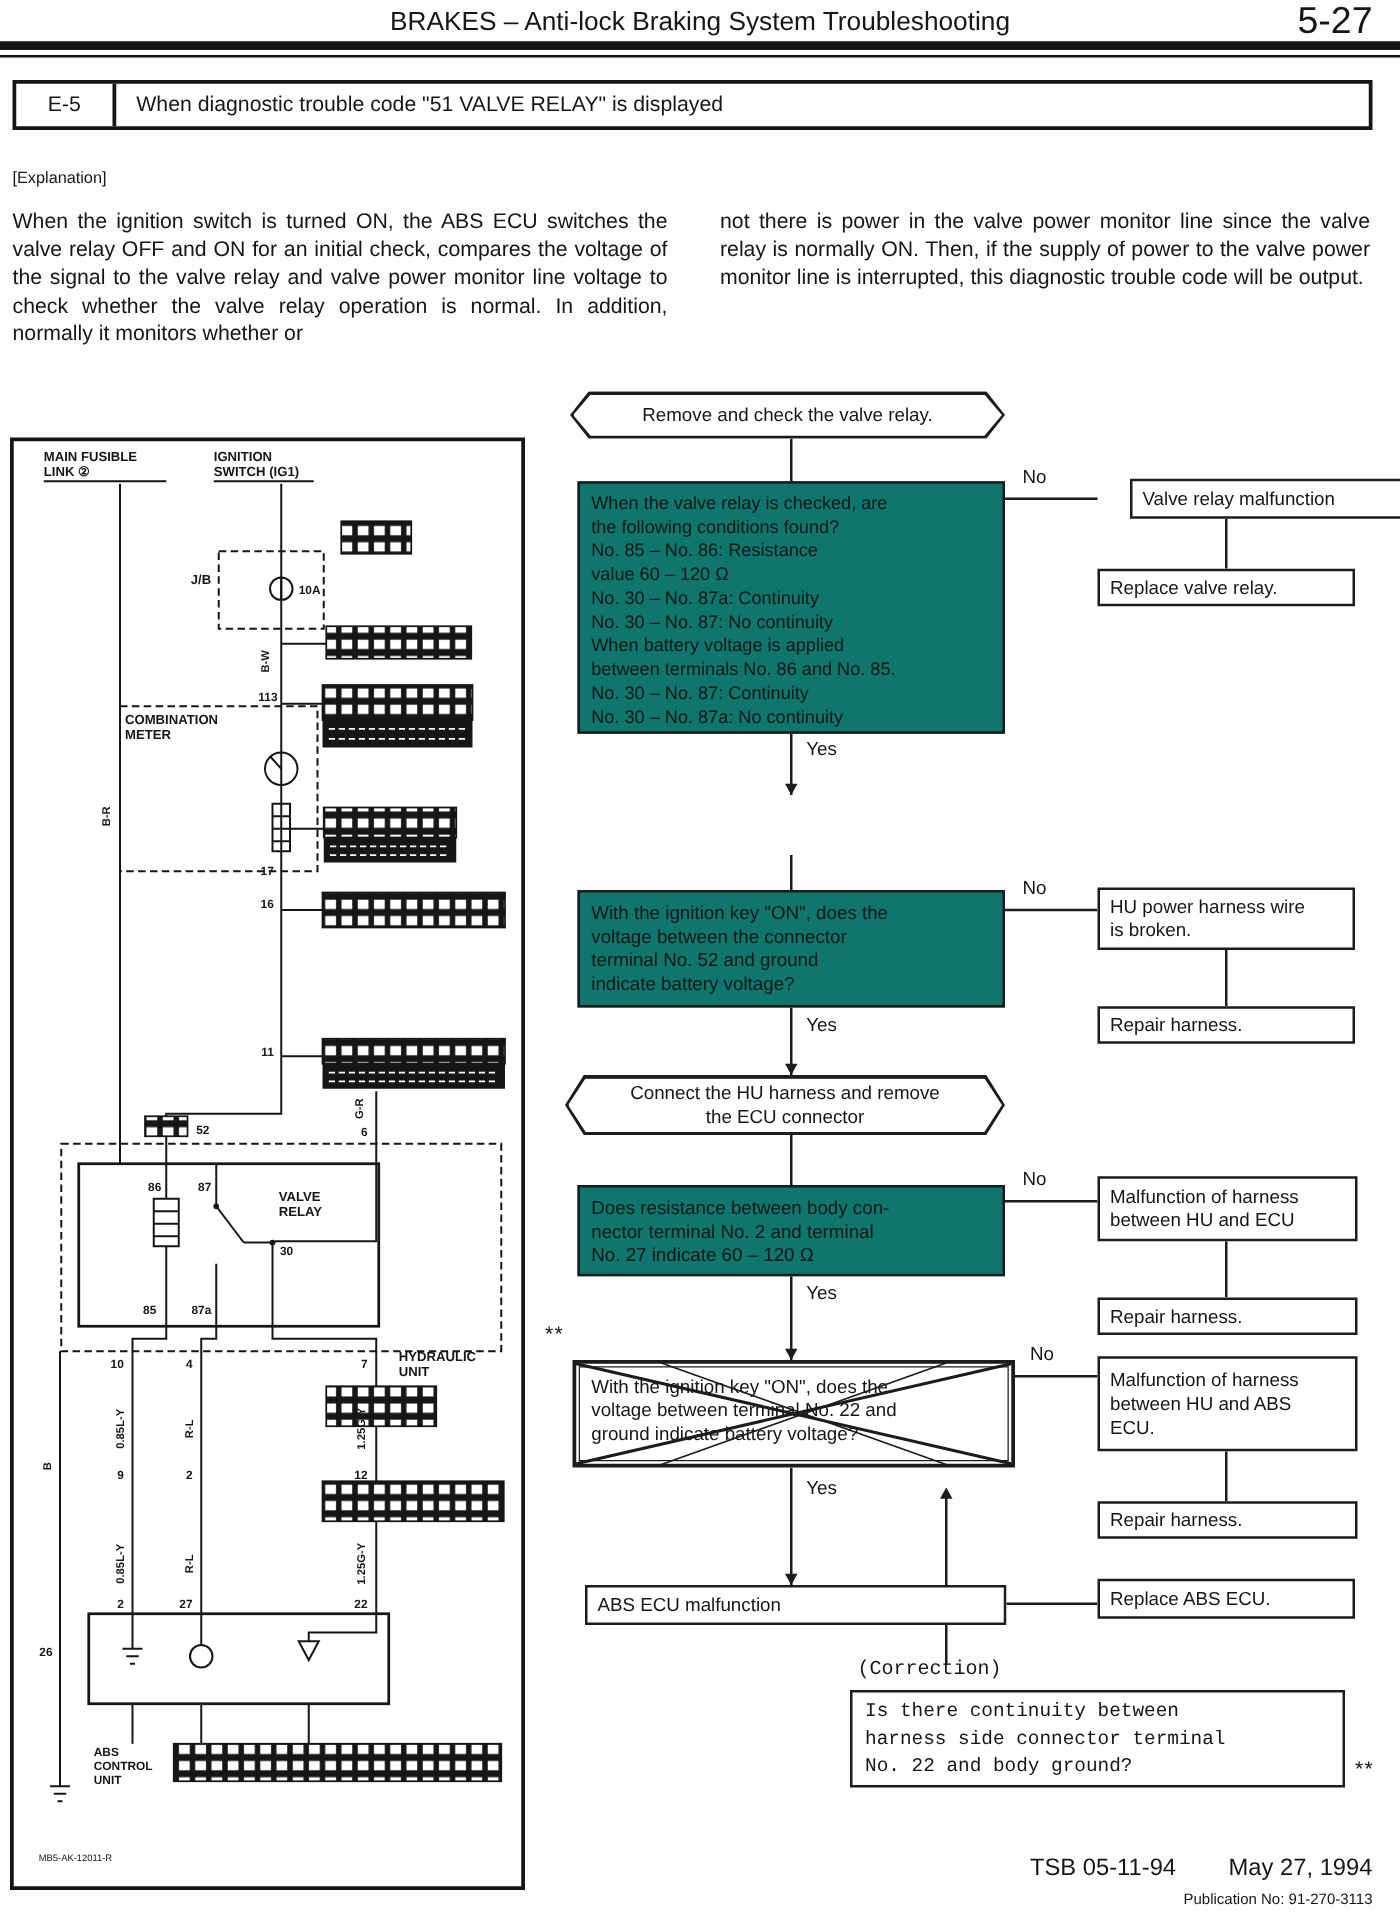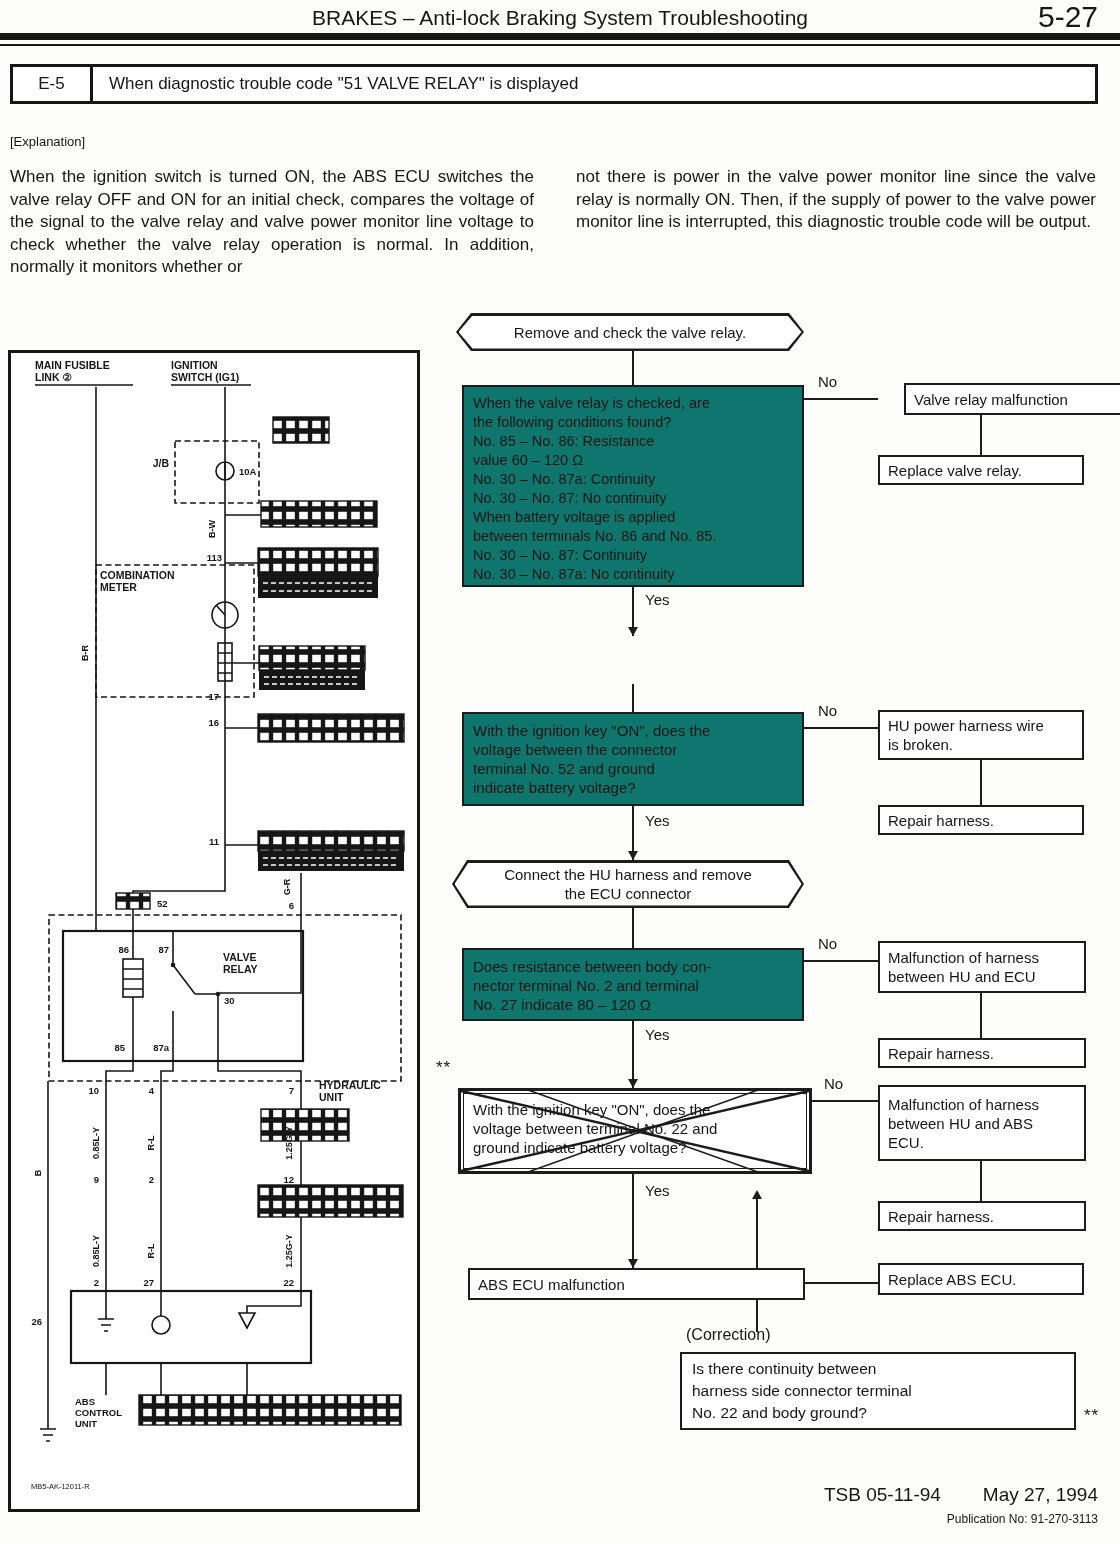--- a/index.html
+++ b/index.html
@@ -14,21 +14,21 @@
         display:flex;align-items:center}
   .hline{background:#1c1c1c;height:2px}
   .vline{background:#1c1c1c;width:2px}
   .lbl{font-size:15px}
   .arrd{width:0;height:0;border-left:5px solid transparent;border-right:5px solid transparent;border-top:9px solid #1c1c1c}
   .arru{width:0;height:0;border-left:5px solid transparent;border-right:5px solid transparent;border-bottom:9px solid #1c1c1c}
   .hexo{background:#1c1c1c;clip-path:polygon(15px 0,calc(100% - 15px) 0,100% 50%,calc(100% - 15px) 100%,15px 100%,0 50%)}
   .hexi{position:absolute;left:2.5px;top:2.5px;right:2.5px;bottom:2.5px;background:#fff;
         clip-path:polygon(14px 0,calc(100% - 14px) 0,100% 50%,calc(100% - 14px) 100%,14px 100%,0 50%);
         display:flex;align-items:center;justify-content:center;text-align:center;font-size:15px;line-height:19px}
-  .mono{font-family:Liberation Sans, sans-serif}
+  .mono{font-family:Liberation Mono, monospace}
   .par{font-size:17px;line-height:1.33;text-align:justify}
   svg text{font:bold 10.5px "Liberation Sans",sans-serif;fill:#161616}
   svg .tn{font-size:9.5px}
   svg .tr{font-size:9px}
   svg .tt{font-size:7.5px;font-weight:normal}
   svg .w{stroke:#161616;stroke-width:1.6;fill:none}
   svg .w2{stroke:#161616;stroke-width:2.2;fill:none}
   svg .dash{stroke-dasharray:6 3.5}
   svg .cells{fill:url(#cellp);stroke:#161616;stroke-width:1.4}
   svg .blk{fill:#161616}
@@ -230,21 +230,21 @@
 
   <div class="abs hexo" style="left:452px;top:860px;width:352px;height:48px">
     <div class="hexi">
         <span class="ml">Connect the HU harness and remove
 the ECU connector</span>
       </div>
   </div>
 
   <div class="abs box ml" style="left:462px;top:948px;width:342px;height:73px">Does resistance between body con-
 nector terminal No. 2 and terminal
-No. 27 indicate 80 – 120 Ω</div>
+No. 27 indicate 60 – 120 Ω</div>
   <div class="abs lbl" style="left:818px;top:935px">No</div>
   <div class="abs rbox ml" style="left:878px;top:941px;width:208px;height:52px">Malfunction of harness
 between HU and ECU</div>
   <div class="abs rbox" style="left:878px;top:1038px;width:208px;height:30px">Repair harness.</div>
   <div class="abs lbl" style="left:645px;top:1026px">Yes</div>
 
   <div class="abs lbl b" style="left:436px;top:1058px;letter-spacing:1px;font-size:17px">**</div>
   <div class="abs" style="left:458px;top:1088px;width:354px;height:86px;border:3px solid #1c1c1c;background:#fff">
     <div class="ml" style="position:absolute;left:2px;top:2px;right:2px;bottom:2px;border:1.5px solid #1c1c1c;padding:6px 9px;font-size:15px;line-height:19px">With the ignition key "ON", does the
 voltage between terminal No. 22 and

